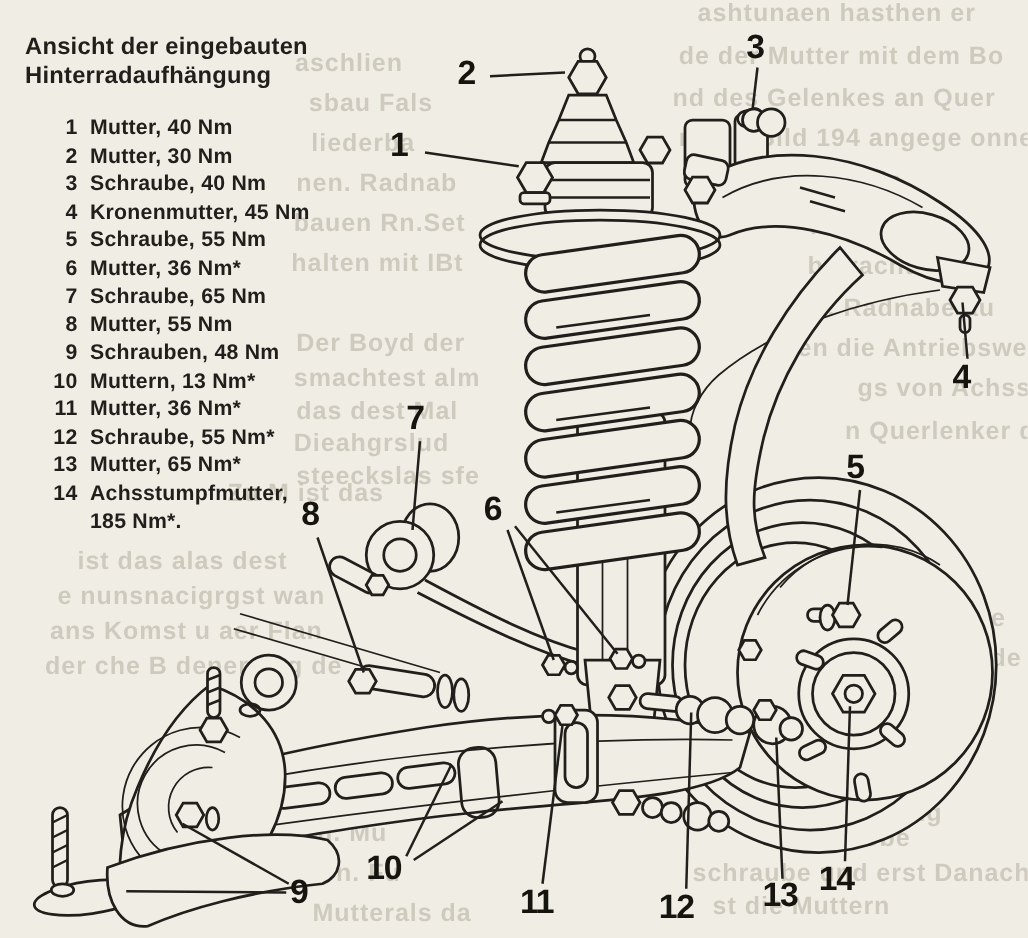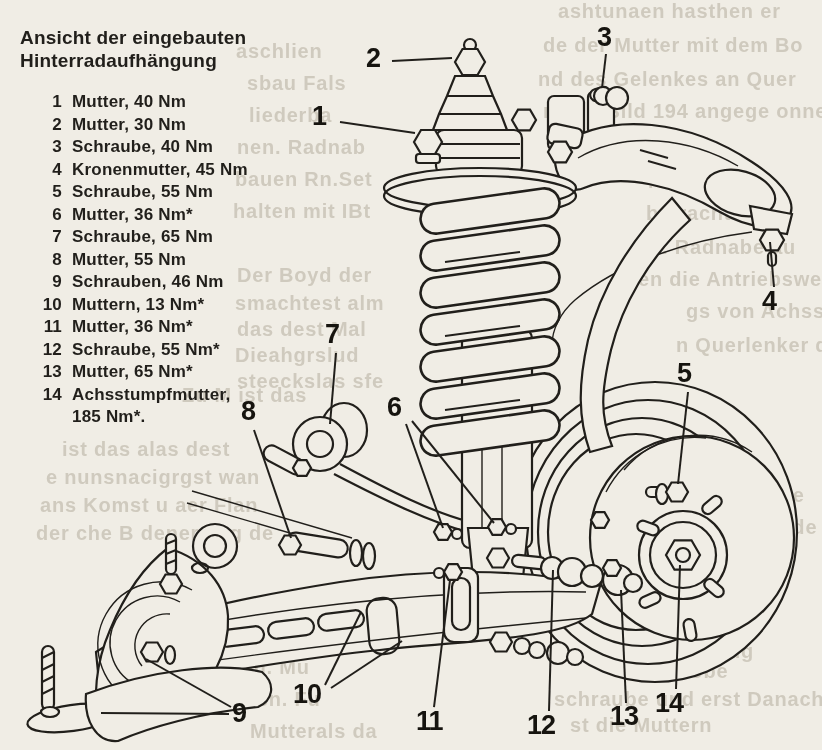--- a/index.html
+++ b/index.html
@@ -310,21 +310,21 @@
     <li>
         <span class="n">7</span>
         <span>Schraube, 65 Nm</span>
       </li>
     <li>
         <span class="n">8</span>
         <span>Mutter, 55 Nm</span>
       </li>
     <li>
         <span class="n">9</span>
-        <span>Schrauben, 46 Nm</span>
+        <span>Schrauben, 48 Nm</span>
       </li>
     <li>
         <span class="n">10</span>
         <span>Muttern, 13 Nm*</span>
       </li>
     <li>
         <span class="n">11</span>
         <span>Mutter, 36 Nm*</span>
       </li>
     <li>

